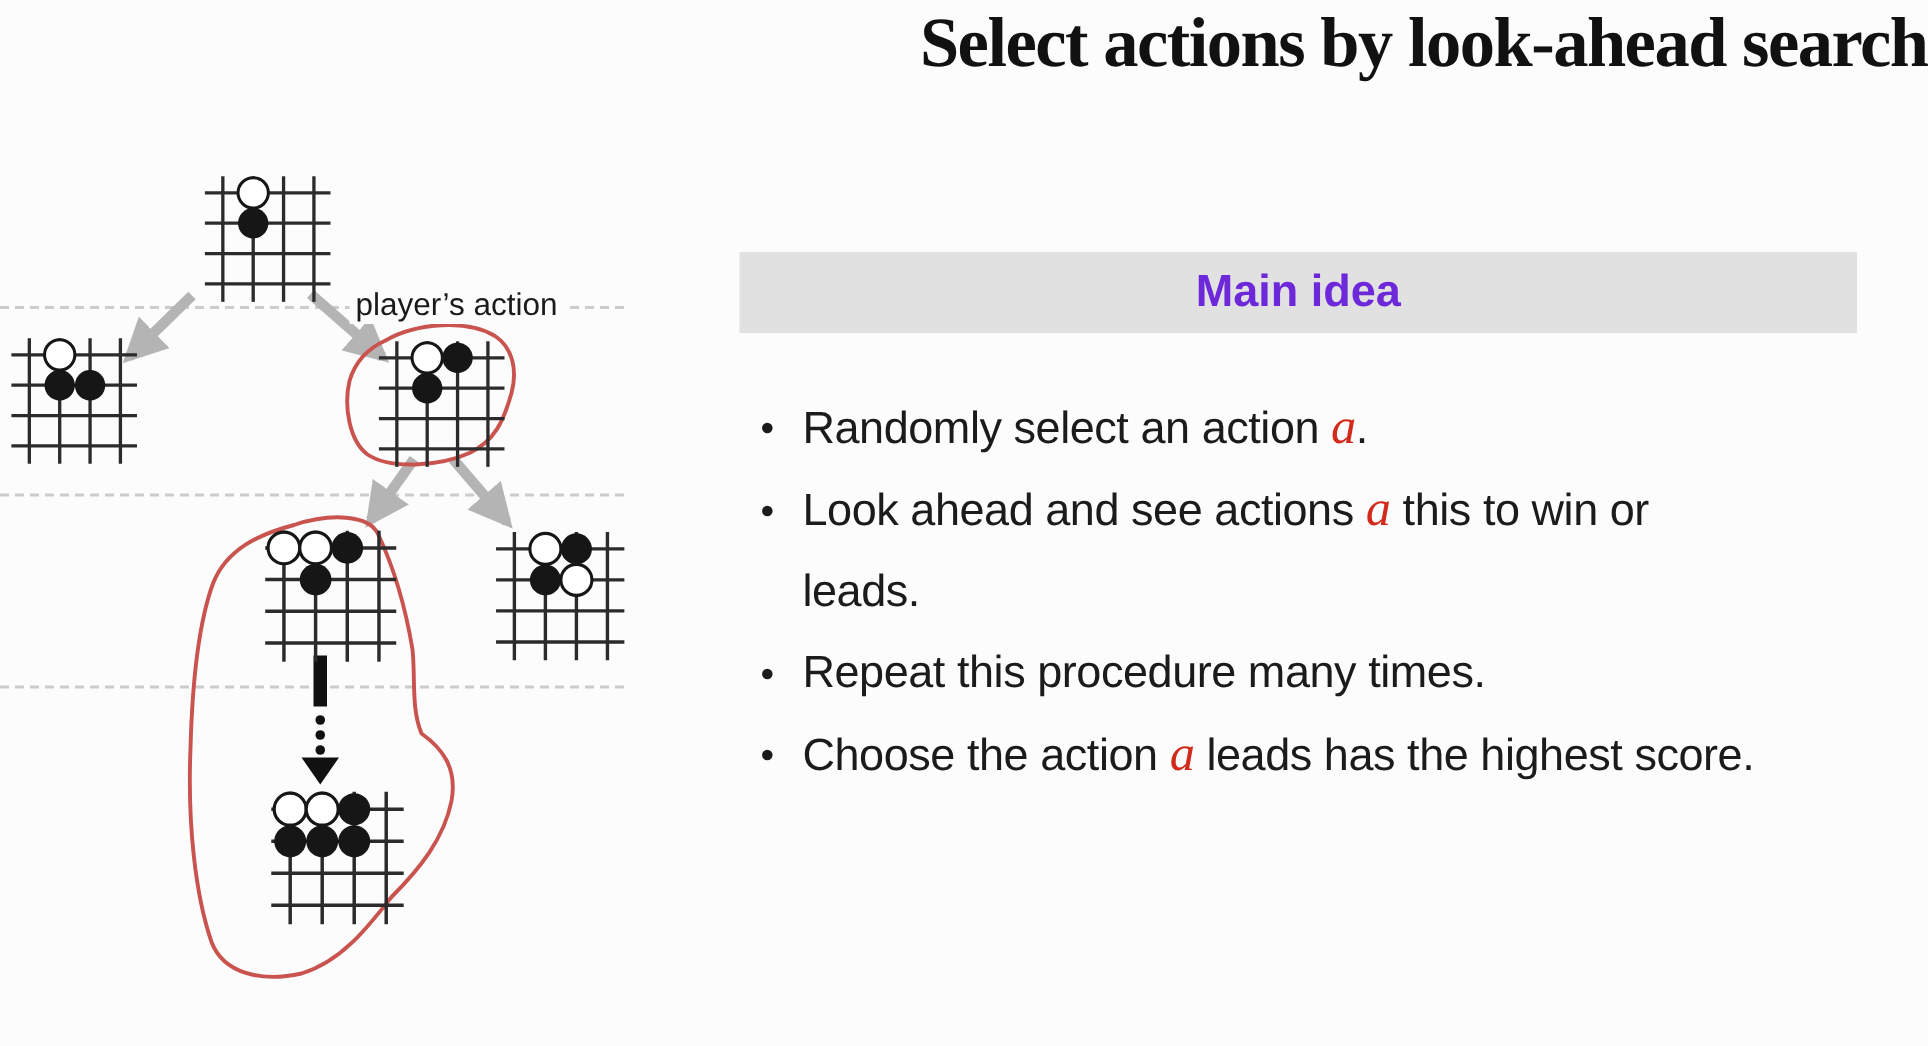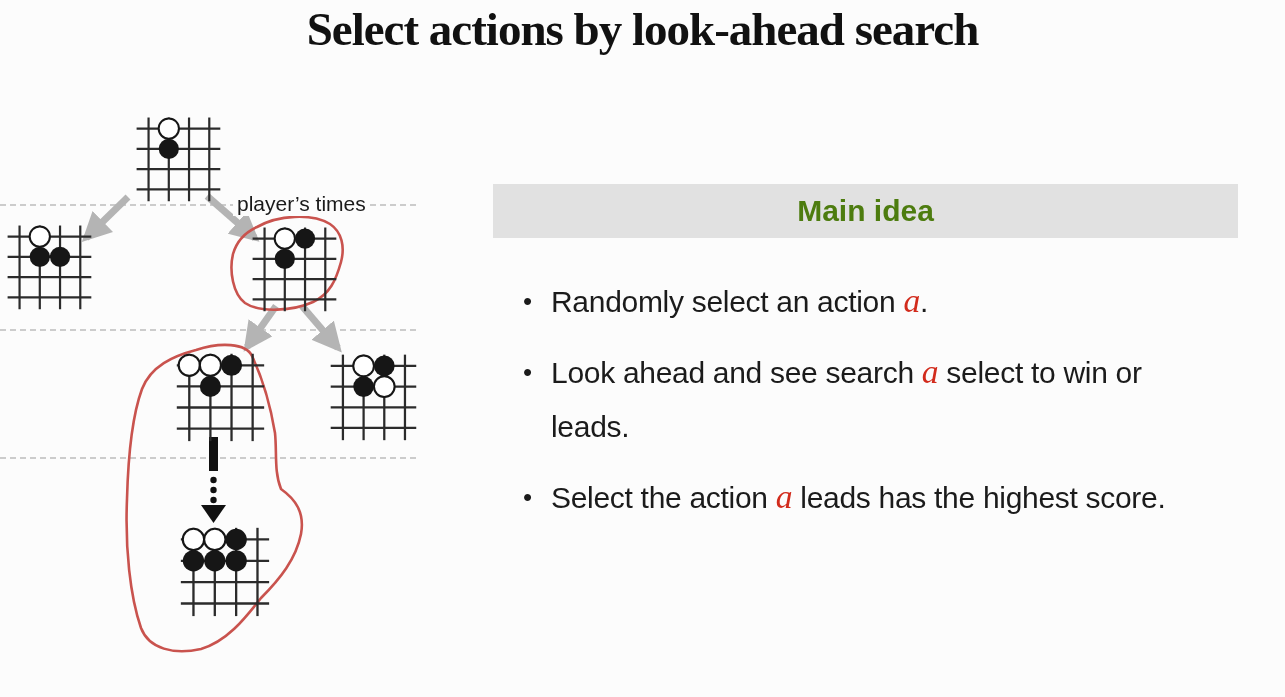--- a/index.html
+++ b/index.html
@@ -1,50 +1,50 @@
 <!DOCTYPE html>
 <html><head>
 <meta charset="utf-8">
 <style>
   html,body{margin:0;padding:0;}
   body{
     width:1285px;height:697px;position:relative;overflow:hidden;
     background:#fcfcfc;font-family:"Liberation Sans",sans-serif;
   }
   .slide-title{
-    position:absolute;left:0;top:2px;width:1285px;text-align:center;
+    position:absolute;left:0;top:2px;width:1285px;text-align:right;
     font-family:"Liberation Serif",serif;font-weight:bold;font-size:47px;
     letter-spacing:-1px;color:#111;
   }
   .separator{
     position:absolute;left:0;width:416px;height:0;
     border-top:2px dashed #cccccc;
   }
   .tree-label{
     position:absolute;font-size:21px;color:#1a1a1a;background:#fcfcfc;
     padding:0 4px;white-space:nowrap;
   }
   svg.board{position:absolute;}
   svg.board line{stroke:#2b2b2b;stroke-width:2.4;stroke-linecap:butt;}
   .stone-black{fill:#161616;}
   .stone-white{fill:#ffffff;stroke:#161616;stroke-width:2.2;}
   #overlay{position:absolute;left:0;top:0;pointer-events:none;}
   .red-path{fill:none;stroke:#c9534e;stroke-width:2.6;stroke-linecap:round;}
   .gray-edge{stroke:#b4b4b4;stroke-width:7;}
   .header-bar{
-    position:absolute;left:493px;top:184px;width:745px;height:54px;
+    position:absolute;left:493px;top:168px;width:745px;height:54px;
     background:#e1e1e1;text-align:center;line-height:54px;
-    font-size:30px;font-weight:bold;color:#4d7c0f;
+    font-size:30px;font-weight:bold;color:#6d28d9;
   }
   ul.bullets{
     position:absolute;left:505px;top:258px;width:778px;margin:0;padding:0;
     list-style:none;font-size:30px;line-height:54px;color:#1b1b1b;
     letter-spacing:-0.3px;
   }
-  ul.bullets li{position:relative;padding-left:30px;margin:16px;}
+  ul.bullets li{position:relative;padding-left:30px;margin:0;}
   ul.bullets li::before{
     content:"\2022";position:absolute;left:2px;top:0;font-size:26px;
   }
   .math-a{
     font-family:"Liberation Serif",serif;font-style:italic;
     font-size:1.12em;color:#d22b1c;
   }
 </style>
 </head>
 <body>
@@ -83,21 +83,21 @@
          C 336 280 330 294 313 302 C 293 311 260 313 245 303
          C 233 294 229 271 233 254 C 237 240 246 232 257 227 Z"></path>
 
     <path class="red-path" d="M 196 350 C 220 342 246 343 252 356 C 261 375 270 403 275 433
          C 277 452 274 472 281 489 C 295 499 305 512 301 534
          C 296 559 280 579 261 598 C 246 617 228 641 201 649
          C 174 655 149 649 141 628 C 130 596 125 548 127 499
          C 128 461 131 419 142 389 C 151 366 173 356 196 350 Z"></path>
   </svg>
 
-  <div class="tree-label" style="left:233px;top:192px;">player’s times</div>
+  <div class="tree-label" style="left:233px;top:192px;">player’s action</div>
 <svg viewBox="0 0 100 100" class="board" style="left: 132px; top: 112px; width: 92px; height: 92px;">
       <line x1="18" y1="6" x2="18" y2="97"></line>
       <line x1="5" y1="18" x2="96" y2="18"></line>
       <line x1="40" y1="6" x2="40" y2="97"></line>
       <line x1="5" y1="40" x2="96" y2="40"></line>
       <line x1="62" y1="6" x2="62" y2="97"></line>
       <line x1="5" y1="62" x2="96" y2="62"></line>
       <line x1="84" y1="6" x2="84" y2="97"></line>
       <line x1="5" y1="84" x2="96" y2="84"></line>
       <circle cx="40" cy="18" r="11" class="stone-white"></circle>
@@ -174,15 +174,16 @@
       <circle cx="62" cy="40" r="11" class="stone-black"></circle>
     </svg>
   </div>
 
 <div class="header-bar">
   <span>Main idea</span>
 </div>
 
 <ul class="bullets" id="bullet-list">
     <li><span>Randomly select an action </span><span class="math-a">a</span><span>.</span></li>
-    <li><span>Look ahead and see search </span><span class="math-a">a</span><span> select to win or</span><br><span>leads.</span></li>
-    <li><span>Select the action </span><span class="math-a">a</span><span> leads has the highest score.</span></li>
+    <li><span>Look ahead and see actions </span><span class="math-a">a</span><span> this to win or</span><br><span>leads.</span></li>
+    <li><span>Repeat this procedure many times.</span></li>
+    <li><span>Choose the action </span><span class="math-a">a</span><span> leads has the highest score.</span></li>
   </ul>
 
 </body></html>

